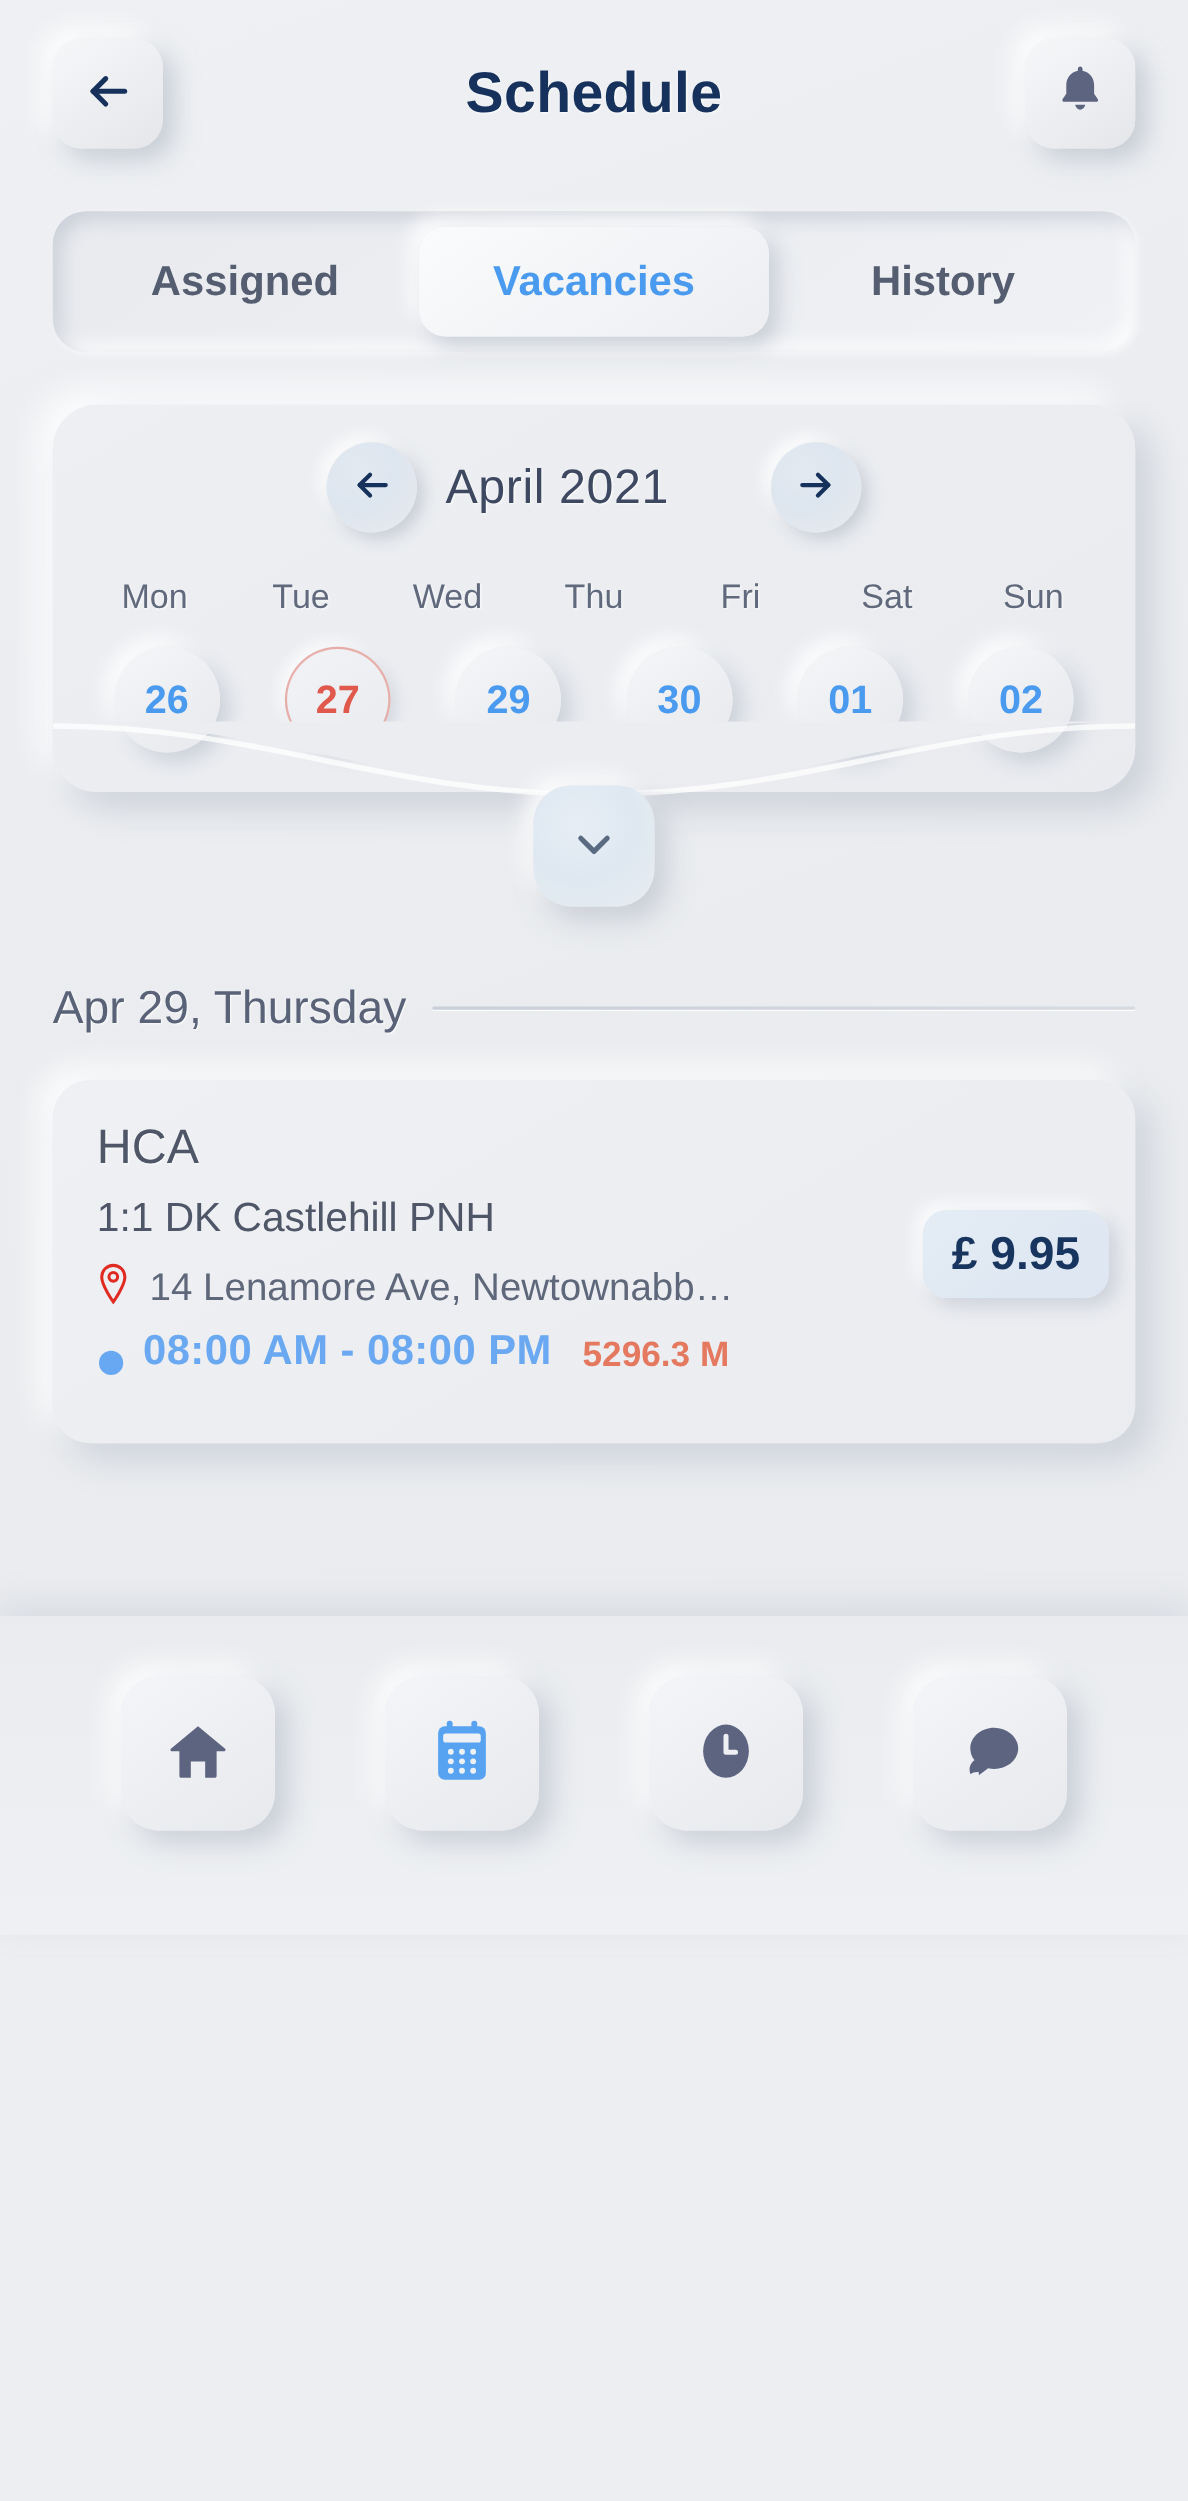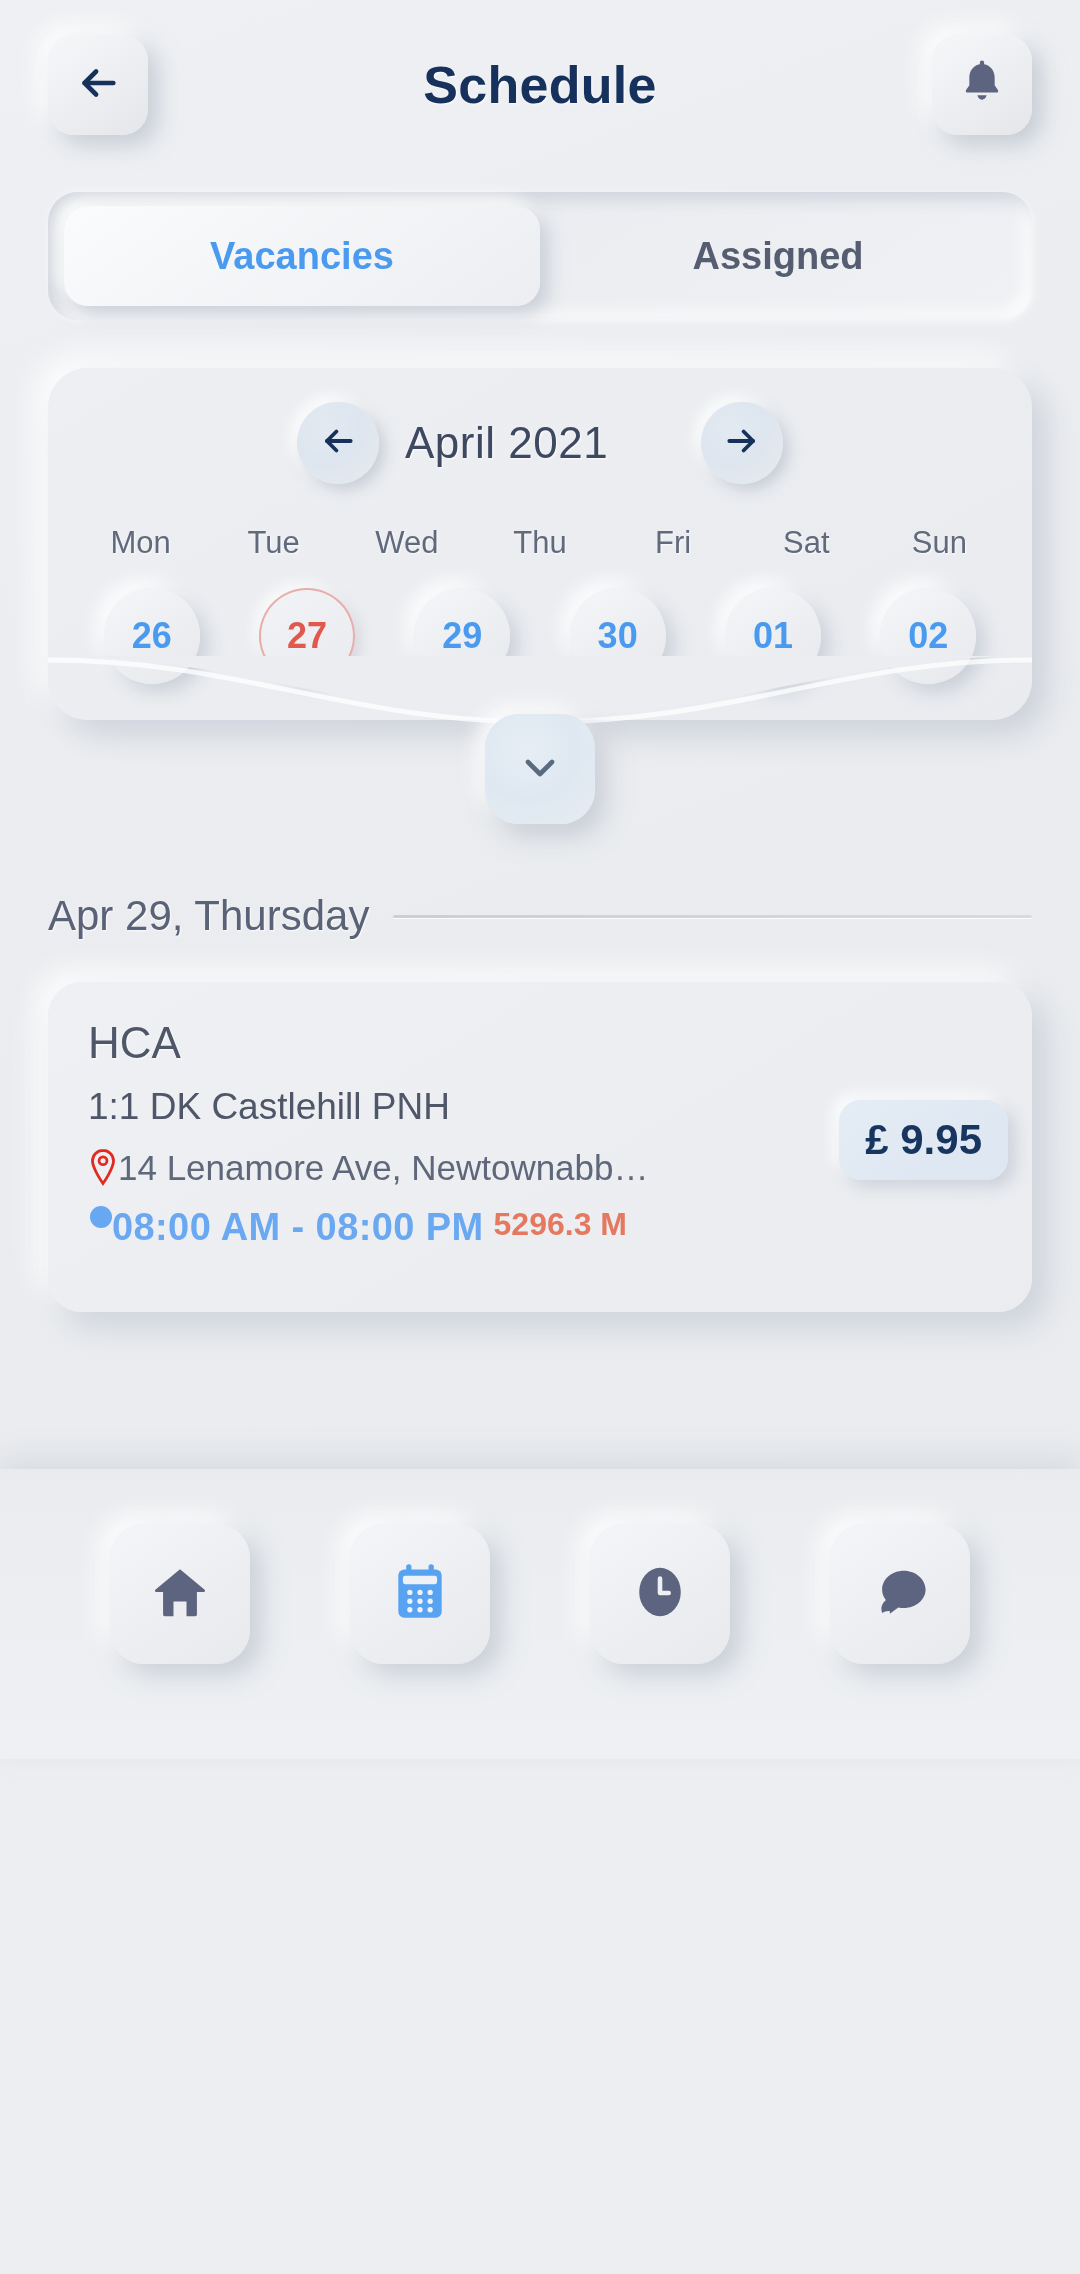--- a/index.html
+++ b/index.html
@@ -193,21 +193,22 @@
     margin-bottom:18px;
     text-shadow:1px 1px 2px rgba(255,255,255,0.8);
   }
   .job-sub {
     font-size:37px;
     font-weight:400;
     color:#4e5668;
     margin-bottom:20px;
   }
   .job-row {
-    display:flex; align-items:flex-start;
+    display:flex; align-items:flex-end;
+    gap:18px;
     margin-bottom:16px;
   }
   .job-address {
     font-size:35px;
     color:#5f677a;
     white-space:nowrap;
     overflow:hidden;
     max-width:640px;
   }
   .time-dot {
@@ -282,22 +283,23 @@
       <span>
         <svg width="46" height="50" viewBox="0 0 24 26" fill="#5c6480">
           <path d="M12 1.2c-.6 0-1.1.5-1.1 1.1v.9C7.6 3.8 5.4 6.6 5.4 10v4.2l-1.7 2.4c-.4.6 0 1.4.7 1.4h15.2c.7 0 1.1-.8.7-1.4l-1.7-2.4V10c0-3.4-2.2-6.2-5.5-6.8v-.9c0-.6-.5-1.1-1.1-1.1z"></path>
           <path d="M9.6 19.4c.3 1.4 1.3 2.3 2.4 2.3s2.1-.9 2.4-2.3z"></path>
         </svg>
       </span>
     </div>
   </div>
 
   <div class="tabs-wrap">
+    <div class="tab">Assigned</div>
     <div class="tab active">Vacancies</div>
-    <div class="tab">Assigned</div>
+    <div class="tab">History</div>
   </div>
 
   <div class="cal-card">
 
     <div class="cal-head">
       <div class="cal-nav">
         <span>
           <svg width="38" height="38" viewBox="0 0 24 24" fill="none" stroke="#16325c" stroke-width="2.4" stroke-linecap="round" stroke-linejoin="round">
             <line x1="20" y1="12" x2="5" y2="12"></line>
             <polyline points="11,18 5,12 11,6"></polyline>

